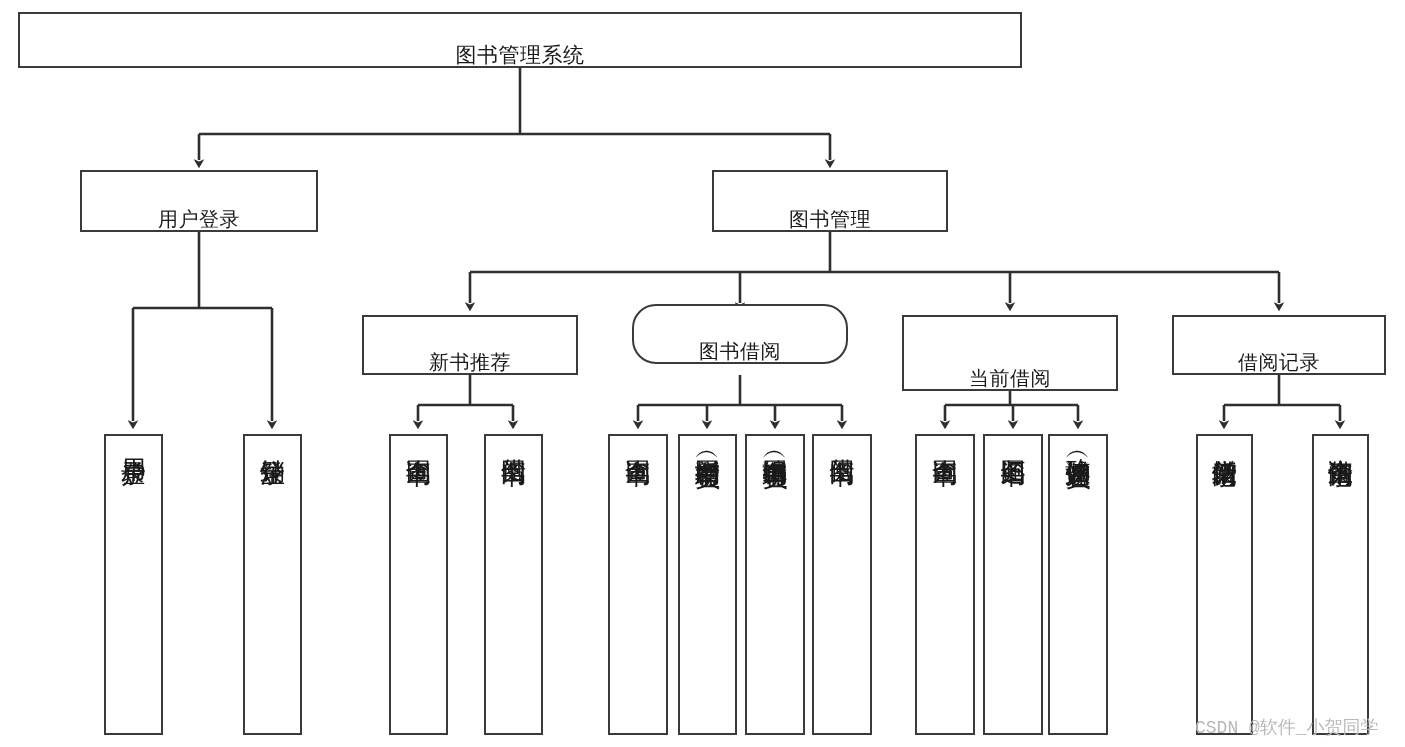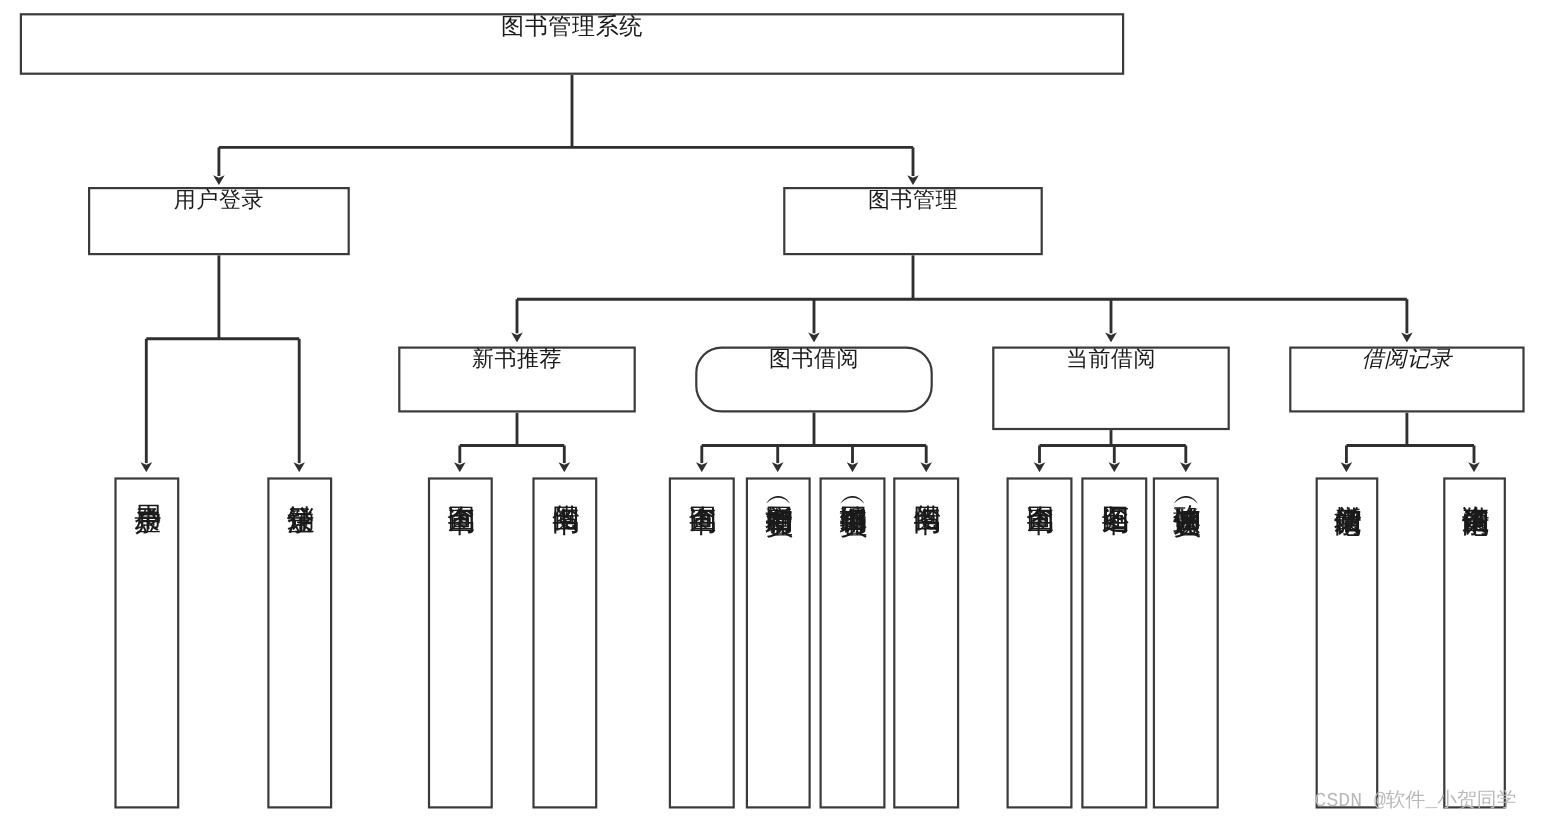--- a/index.html
+++ b/index.html
@@ -25,21 +25,21 @@
     width: 1405px;
     height: 747px;
     pointer-events: none;
   }
   .node {
     position: absolute;
     box-sizing: border-box;
     background: #ffffff;
     border: 2px solid #3a3a3a;
     display: flex;
-    align-items: flex-start;
+    align-items: flex-end;
     justify-content: center;
     color: #1a1a1a;
     z-index: 3;
   }
   .node .label {
     display: block;
     text-align: center;
     line-height: 1.06;
     letter-spacing: 0.5px;
   }
@@ -136,27 +136,27 @@
   <div class="node horiz" style="left:80px; top:170px; width:238px; height:62px;">
     <span class="label">用户登录</span>
   </div>
   <div class="node horiz" style="left:712px; top:170px; width:236px; height:62px;">
     <span class="label">图书管理</span>
   </div>
 
   <div class="node horiz" style="left:362px; top:315px; width:216px; height:60px;">
     <span class="label">新书推荐</span>
   </div>
-  <div class="node horiz" style="left:632px; top:315px; width:216px; height:60px;border-radius:24px;">
+  <div class="node horiz" style="left:632px; top:304px; width:216px; height:60px;border-radius:24px;">
     <span class="label">图书借阅</span>
   </div>
   <div class="node horiz" style="left:902px; top:315px; width:216px; height:76px;">
     <span class="label">当前借阅</span>
   </div>
-  <div class="node horiz" style="left:1172px; top:315px; width:214px; height:60px;font-style:italic;">
+  <div class="node horiz" style="left:1172px; top:315px; width:214px; height:60px;">
     <span class="label">借阅记录</span>
   </div>
 
   <div class="node vert" style="left:104px; top:434px; width:59px; height:301px;">
     <span class="label">用户登录</span>
   </div>
   <div class="node vert" style="left:243px; top:434px; width:59px; height:301px;">
     <span class="label">注销登录</span>
   </div>
 

